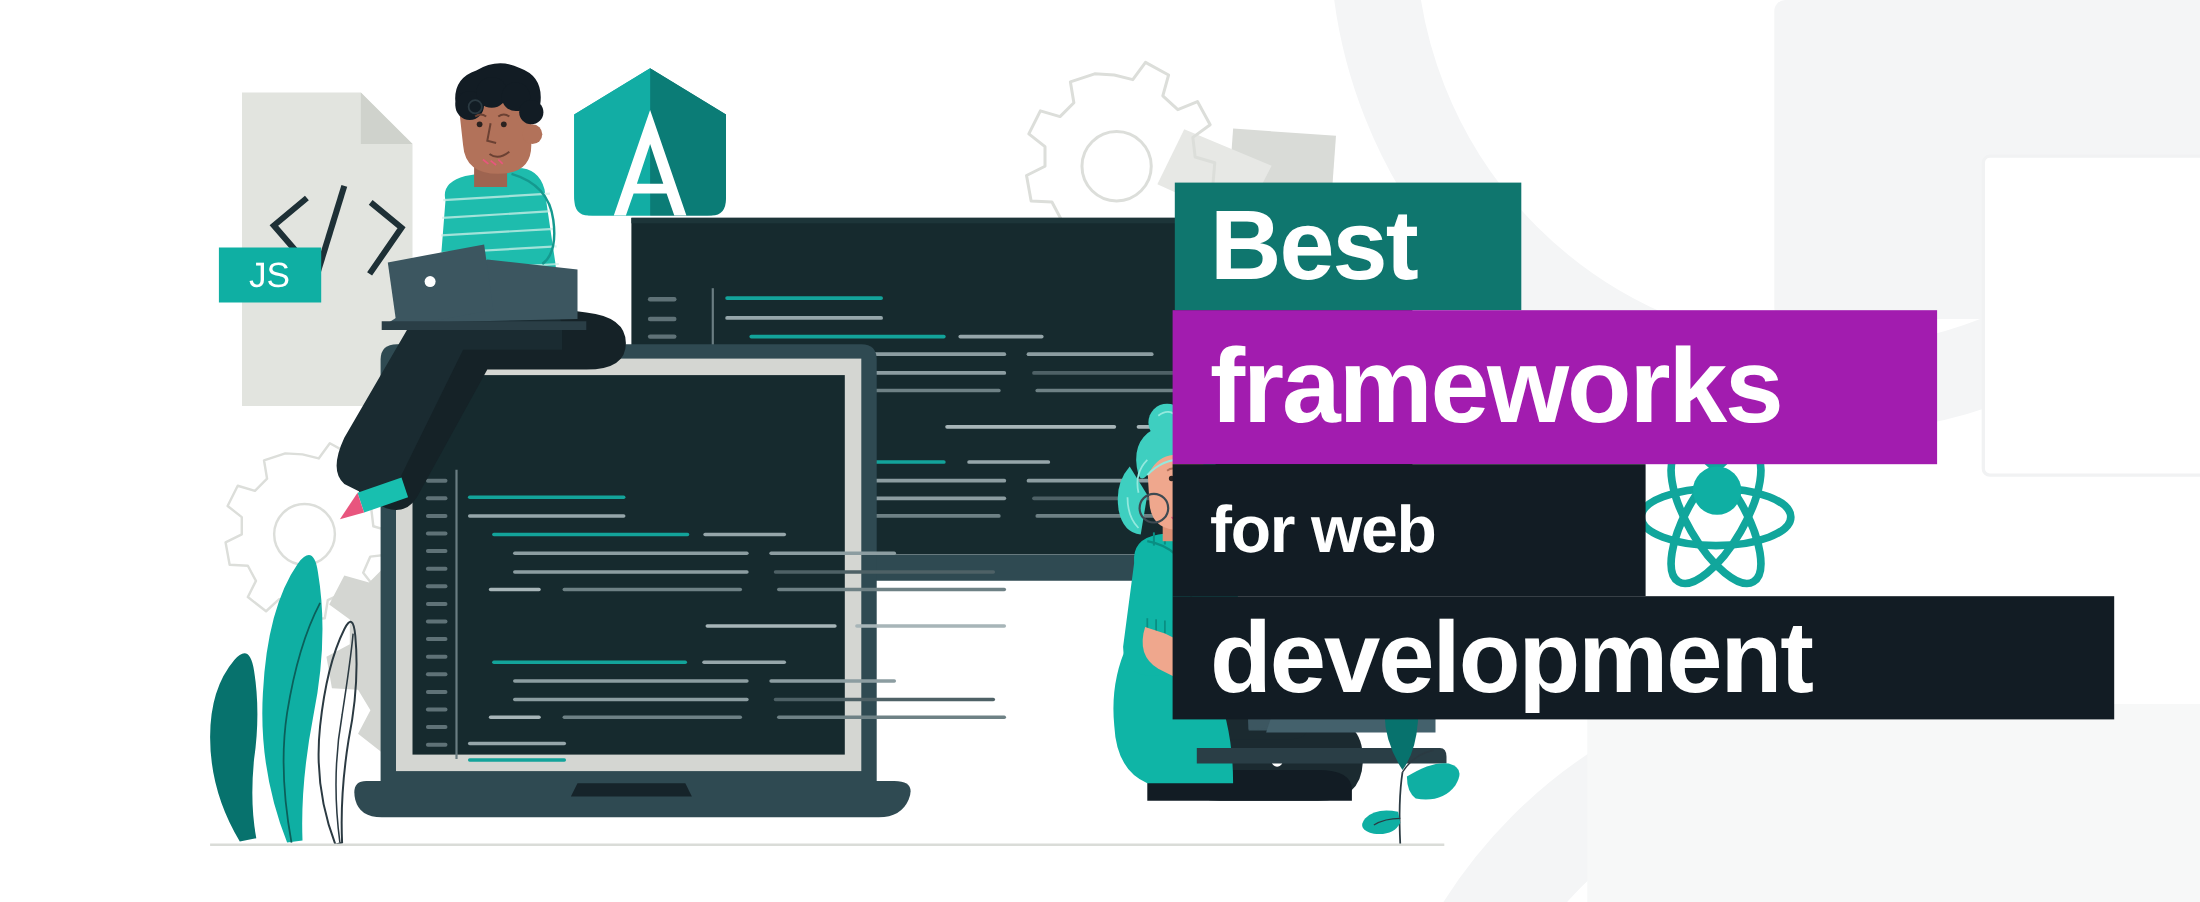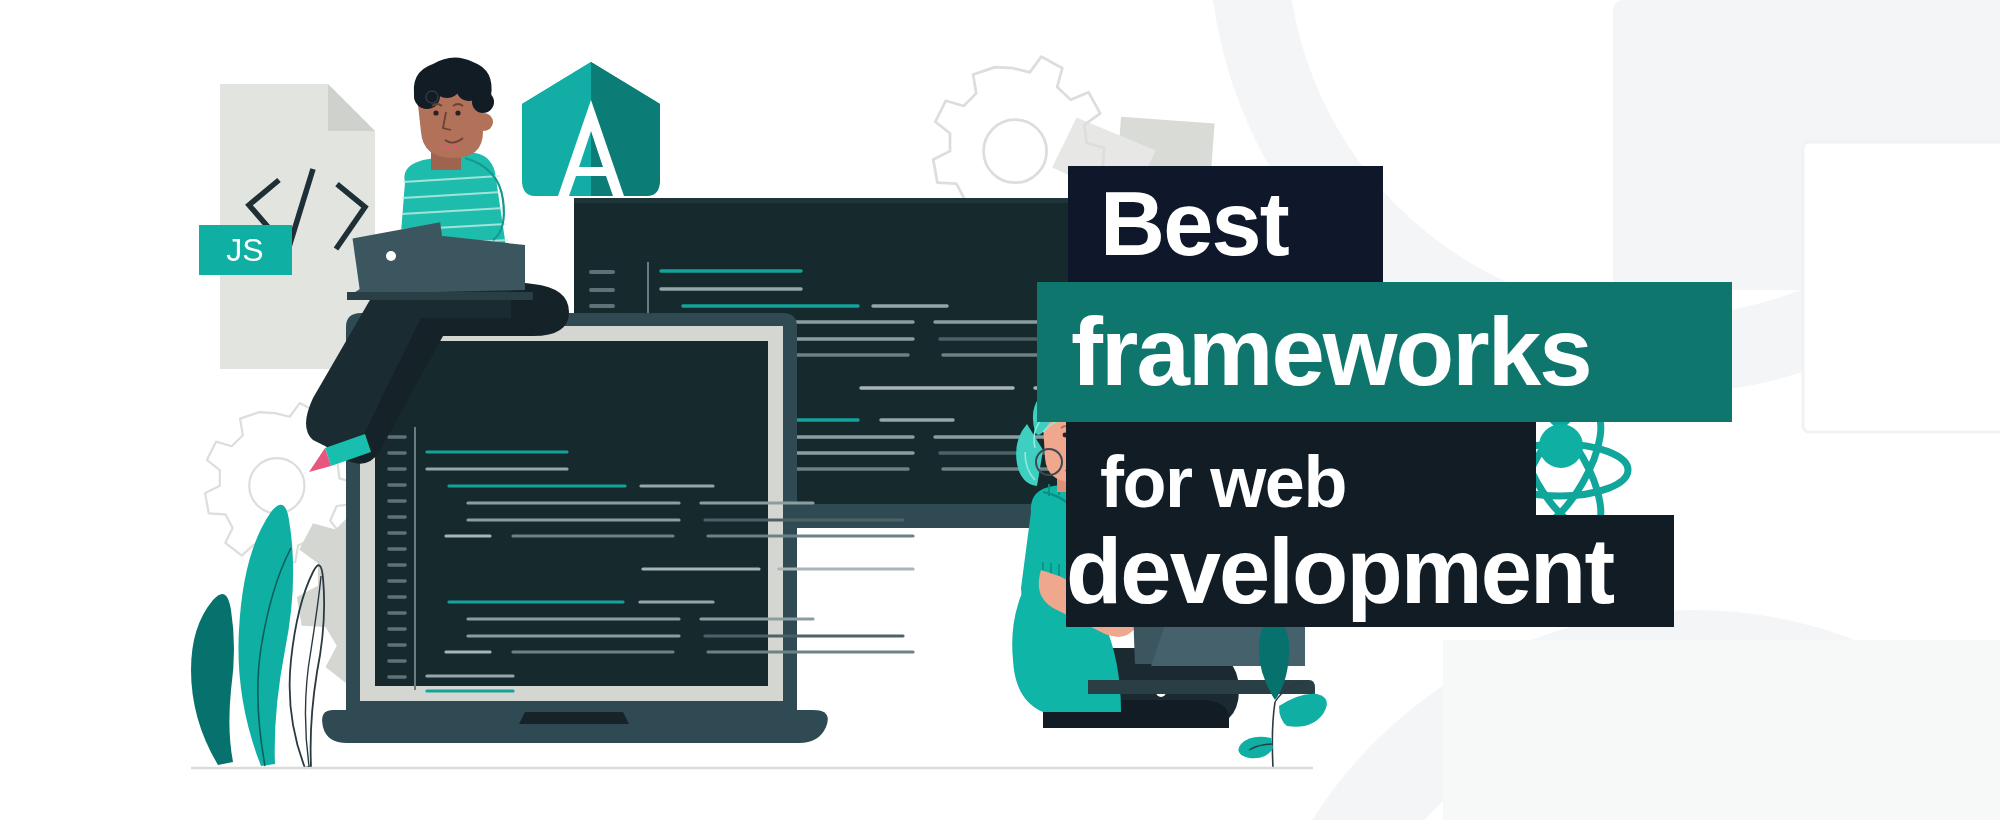--- a/index.html
+++ b/index.html
@@ -32,46 +32,47 @@
     letter-spacing:-0.02em;
     line-height:1;
     white-space:nowrap;
     display:flex;
     align-items:center;
     pointer-events:auto;
   }
   .hl-best{
     left:1055px; top:166px;
     width:315px; height:116px;
-    background:#0f172a;
+    background:#0f766e;
     font-size:90px;
     padding-left:32px;
     box-sizing:border-box;
   }
   .hl-frameworks{
-    left:1024px; top:282px;
+    left:1053px; top:282px;
     width:695px; height:140px;
-    background:#0f766e;
+    background:#a21caf;
     font-size:96px;
     padding-left:34px;
     box-sizing:border-box;
   }
   .hl-forweb{
     left:1053px; top:422px;
-    width:470px; height:120px;
+    width:430px; height:120px;
     background:#121C24;
-    font-size:72px;
+    font-size:60px;
     padding-left:34px;
     box-sizing:border-box;
   }
   .hl-development{
-    left:1053px; top:515px;
-    width:608px; height:112px;
+    left:1053px; top:542px;
+    width:856px; height:112px;
     background:#121C24;
     font-size:92px;
+    padding-left:34px;
     box-sizing:border-box;
   }
 </style>
 </head>
 <body>
 
 <div id="stage">
 
   <svg id="art" viewBox="0 0 2000 820" xmlns="http://www.w3.org/2000/svg">
 

